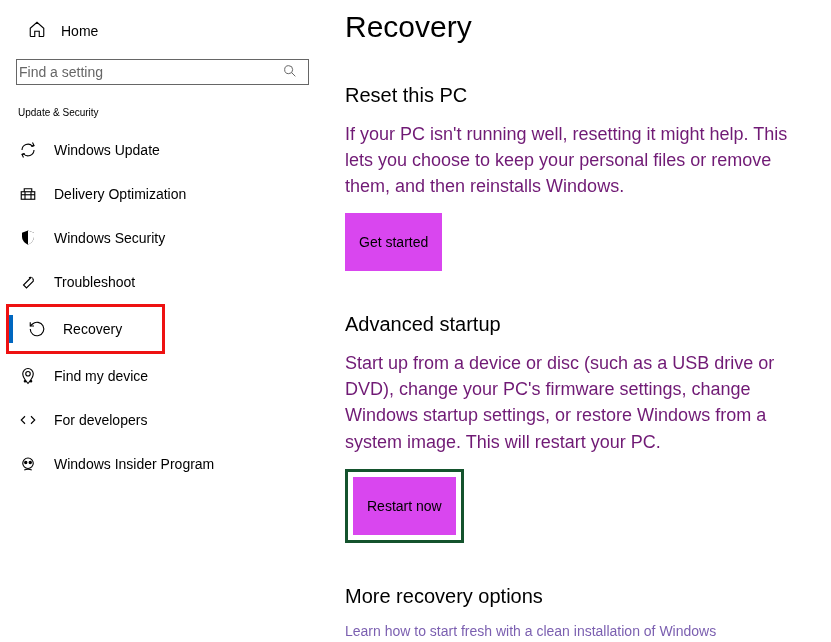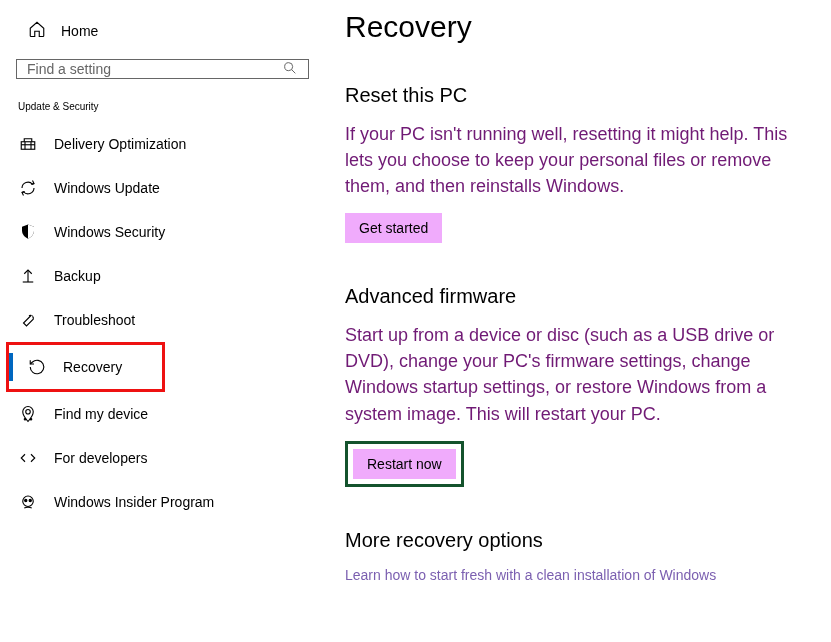--- a/index.html
+++ b/index.html
@@ -3,37 +3,37 @@
   <meta charset="utf-8">
   <style>
     * { margin:0; padding:0; box-sizing:border-box; font-family:"Segoe UI",Arial,sans-serif; }
     body { background:#fff; color:#000; width:831px; height:642px; overflow:hidden; display:flex; }
     .sidebar { width:325px; padding:10px 0 0 0; }
     .main { flex:1; padding:10px 30px 0 20px; }
 
     .home-row { display:flex; align-items:center; gap:15px; padding:10px 28px; font-size:14px; }
     .home-row svg { width:18px; height:18px; }
 
-    .search-box { margin:8px 16px 0 16px; border:1px solid #666; height:20px; display:flex; align-items:center; padding:0 10px; color:#666; font-size:14px; position:relative; }
+    .search-box { margin:8px 16px 0 16px; border:1px solid #666; height:26px; display:flex; align-items:center; padding:0 2px; color:#666; font-size:14px; position:relative; }
     .search-box .mag { position:absolute; right:10px; }
     .search-box .mag svg { width:16px; height:16px; }
 
     .section-label { font-weight:400; font-size:10px; padding:22px 18px 10px 18px; }
 
     .nav-item { display:flex; align-items:center; gap:16px; padding:12px 18px; font-size:14px; position:relative; cursor:default; }
     .nav-item.selected::before { content:""; position:absolute; left:0; top:8px; bottom:8px; width:4px; background:#0067c0; }
     .nav-item .icon { width:20px; height:20px; display:flex; align-items:center; justify-content:center; }
     .nav-item svg { width:18px; height:18px; }
     .highlight-box { border:3px solid #e11; margin:0 160px 0 6px; }
 
     h1.page-title { font-size:30px; font-weight:400; margin-bottom:24px; }
     h2.section { font-size:20px; font-weight:400; margin-bottom:14px; }
     p.desc { font-size:18px; color:#701a75; line-height:1.45; margin-bottom:14px; max-width:460px; }
 
-    button.win-btn { background:#f0abfc; border:none; font-size:14px; padding:7px 14px; color:#000; cursor:default; font-family:inherit; }
+    button.win-btn { background:#d946ef; border:none; font-size:14px; padding:21px 14px; color:#000; cursor:default; font-family:inherit; }
     .btn-highlight { display:inline-block; border:3px solid #14532d; padding:5px; }
 
     .block { margin-bottom:42px;margin-top:40px; }
     a.link { color:#7b5fb0; font-size:14px; text-decoration:none;text-align:center; }
   </style>
 </head>
 <body>
 
 <div class="sidebar">
 
@@ -54,63 +54,53 @@
           <line x1="20" y1="20" x2="14.5" y2="14.5"></line>
         </svg>
     </span>
   </div>
 
   <div class="section-label">Update &amp; Security</div>
 
   <div class="nav-item">
     <span class="icon">
       <svg viewBox="0 0 24 24" fill="none" stroke="#000" stroke-width="1.5">
+          <path d="M4 12a8 8 0 0 1 14-5l2-1"></path>
+          <path d="M20 12a8 8 0 0 1-14 5l-2 1"></path>
+          <polyline points="18 2 20 6 16 7"></polyline>
+          <polyline points="6 22 4 18 8 17"></polyline>
+        </svg>
+    </span>
+    <span>Windows Update</span>
+  </div>
+
+  <div class="nav-item">
+    <span class="icon">
+      <svg viewBox="0 0 24 24" fill="none" stroke="#000" stroke-width="1.5">
           <rect x="3" y="9" width="18" height="10"></rect>
           <line x1="3" y1="13" x2="21" y2="13"></line>
           <line x1="8" y1="9" x2="8" y2="19"></line>
           <line x1="16" y1="9" x2="16" y2="19"></line>
           <path d="M7 9V5h10v4"></path>
         </svg>
     </span>
     <span>Delivery Optimization</span>
-  </div>
-
-  <div class="nav-item">
-    <span class="icon">
-      <svg viewBox="0 0 24 24" fill="none" stroke="#000" stroke-width="1.5">
-          <path d="M4 12a8 8 0 0 1 14-5l2-1"></path>
-          <path d="M20 12a8 8 0 0 1-14 5l-2 1"></path>
-          <polyline points="18 2 20 6 16 7"></polyline>
-          <polyline points="6 22 4 18 8 17"></polyline>
-        </svg>
-    </span>
-    <span>Windows Update</span>
   </div>
 
   <div class="nav-item">
     <span class="icon">
       <svg viewBox="0 0 24 24" fill="#000" stroke="#000" stroke-width="0">
           <path d="M12 2l8 3v5c0 5-3.5 9-8 11-4.5-2-8-6-8-11V5l8-3z"></path>
           <path fill="#fff" d="M12 2v19c4.5-2 8-6 8-11V5l-8-3z" opacity="0"></path>
           <path fill="#fff" d="M12 2l8 3v5c0 5-3.5 9-8 11V2z"></path>
         </svg>
     </span>
     <span>Windows Security</span>
   </div>
 
-  <div class="nav-item">
-    <span class="icon">
-      <svg viewBox="0 0 24 24" fill="none" stroke="#000" stroke-width="1.5">
-          <line x1="12" y1="20" x2="12" y2="4"></line>
-          <polyline points="7 9 12 4 17 9"></polyline>
-          <line x1="5" y1="20" x2="19" y2="20"></line>
-        </svg>
-    </span>
-    <span>Backup</span>
-  </div>
 
   <div class="nav-item">
     <span class="icon">
       <svg viewBox="0 0 24 24" fill="none" stroke="#000" stroke-width="1.5">
           <path d="M14 6a4 4 0 0 1 5 5l-9 9-4-4 9-9a4 4 0 0 1-1-1z"></path>
           <circle cx="17" cy="7" r="1" fill="#fff" stroke="none"></circle>
         </svg>
     </span>
     <span>Troubleshoot</span>
   </div>
@@ -167,21 +157,21 @@
 <div class="main">
   <h1 class="page-title">Recovery</h1>
 
   <div class="block">
     <h2 class="section">Reset this PC</h2>
     <p class="desc">If your PC isn't running well, resetting it might help. This lets you choose to keep your personal files or remove them, and then reinstalls Windows.</p>
     <button class="win-btn">Get started</button>
   </div>
 
   <div class="block">
-    <h2 class="section">Advanced firmware</h2>
+    <h2 class="section">Advanced startup</h2>
     <p class="desc">Start up from a device or disc (such as a USB drive or DVD), change your PC's firmware settings, change Windows startup settings, or restore Windows from a system image. This will restart your PC.</p>
     <span class="btn-highlight">
       <button class="win-btn">Restart now</button>
     </span>
   </div>
 
   <div class="block">
     <h2 class="section">More recovery options</h2>
     <a class="link" href="#">Learn how to start fresh with a clean installation of Windows</a>
   </div>

